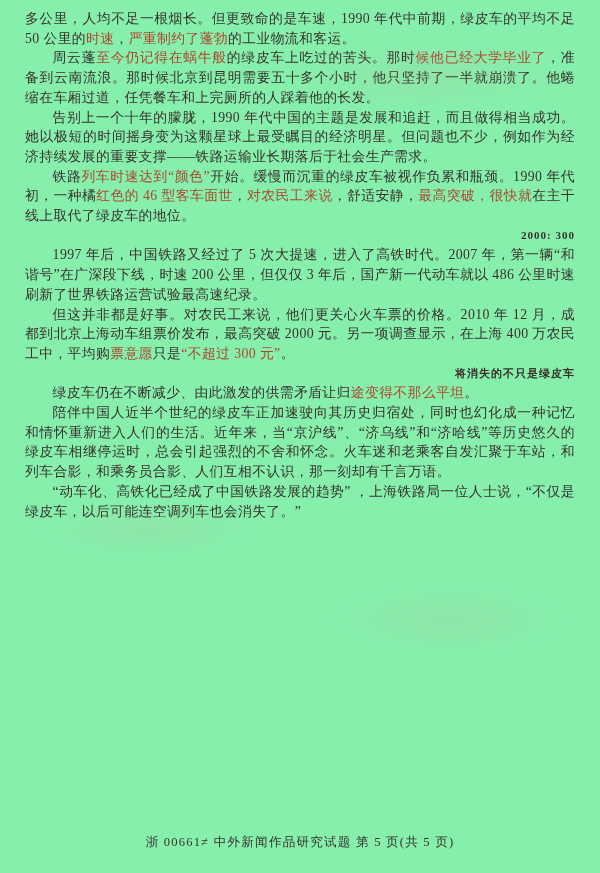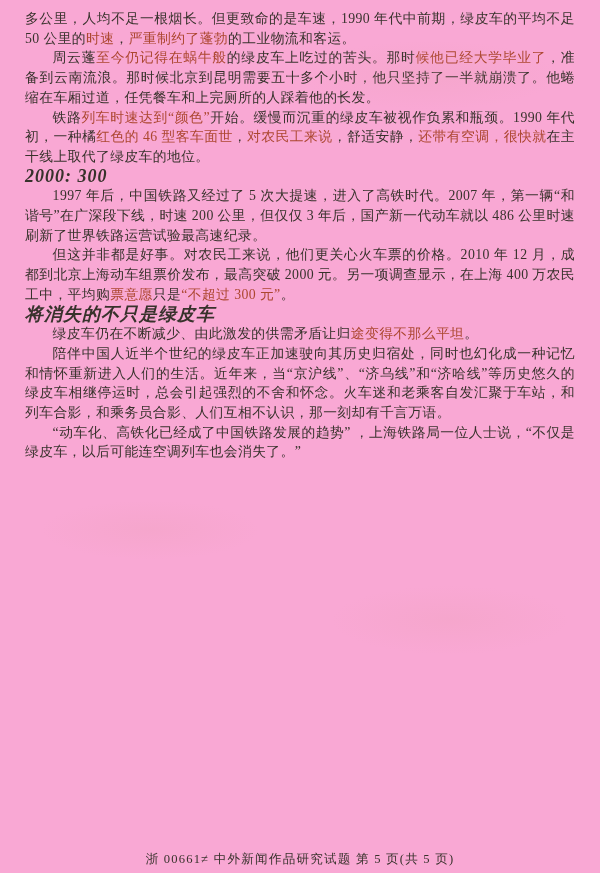--- a/index.html
+++ b/index.html
@@ -30,51 +30,51 @@
   .smudge.s3 { left: 330px; top: 585px; width: 240px; height: 70px; }
   .doc-body p.para {
     margin: 0;
     font-size: 13.8px;
     line-height: 19.7px;
     letter-spacing: 0.4px;
     text-align: justify;
   }
   .doc-body p.para.indent { text-indent: 2em; }
   .doc-body .heading {
-    font-size: 18px;
+    font-size: 11px;
     line-height: 19.7px;
     font-weight: bold;
-    text-align: left;
+    text-align: right;
     letter-spacing: 1px;
-    font-style: italic;
   }
   .doc-body span.red { color: var(--red, #ac4730); }
   .footer {
     position: absolute;
     left: 0;
-    bottom: 5px;
+    bottom: 22px;
     width: 100%;
     text-align: center;
     font-size: 12.6px;
     letter-spacing: 1.2px;
     color: var(--ink, #38322c);
   }
 </style>
 </head>
 <body>
 
-<div class="page" style="--ink: #38322c; --red: #ac4730; background: #f9a8d4;">
+<div class="page" style="--ink: #38322c; --red: #ac4730; background: #86efac;">
   <div class="smudge s1"></div>
   <div class="smudge s2"></div>
   <div class="smudge s3"></div>
 
   <div class="doc-body">
       <p class="para"><span class="">多公里，人均不足一根烟长。但更致命的是车速，1990 年代中前期，绿皮车的平均不足 50 公里的</span><span class="red">时速</span><span class="">，</span><span class="red">严重制约了蓬勃</span><span class="">的工业物流和客运。</span></p>
       <p class="para indent"><span class="">周云蓬</span><span class="red">至今仍记得在蜗牛般</span><span class="">的绿皮车上吃过的苦头。那时</span><span class="red">候他已经大学毕业了</span><span class="">，准备到云南流浪。那时候北京到昆明需要五十多个小时，他只坚持了一半就崩溃了。他蜷缩在车厢过道，任凭餐车和上完厕所的人踩着他的长发。</span></p>
-      <p class="para indent"><span class="">铁路</span><span class="red">列车时速达到“颜色”</span><span class="">开始。缓慢而沉重的绿皮车被视作负累和瓶颈。1990 年代初，一种橘</span><span class="red">红色的 46 型客车面世</span><span class="">，</span><span class="red">对农民工来说</span><span class="">，舒适安静，</span><span class="red">还带有空调，很快就</span><span class="">在主干线上取代了绿皮车的地位。</span></p>
+      <p class="para indent"><span class="">告别上一个十年的朦胧，1990 年代中国的主题是发展和追赶，而且做得相当成功。她以极短的时间摇身变为这颗星球上最受瞩目的经济明星。但问题也不少，例如作为经济持续发展的重要支撑——铁路运输业长期落后于社会生产需求。</span></p>
+      <p class="para indent"><span class="">铁路</span><span class="red">列车时速达到“颜色”</span><span class="">开始。缓慢而沉重的绿皮车被视作负累和瓶颈。1990 年代初，一种橘</span><span class="red">红色的 46 型客车面世</span><span class="">，</span><span class="red">对农民工来说</span><span class="">，舒适安静，</span><span class="red">最高突破，很快就</span><span class="">在主干线上取代了绿皮车的地位。</span></p>
       <div class="heading">2000:  300</div>
       <p class="para indent"><span class="">1997 年后，中国铁路又经过了 5 次大提速，进入了高铁时代。2007 年，第一辆“和谐号”在广深段下线，时速 200 公里，但仅仅 3 年后，国产新一代动车就以 486 公里时速刷新了世界铁路运营试验最高速纪录。</span></p>
       <p class="para indent"><span class="">但这并非都是好事。对农民工来说，他们更关心火车票的价格。2010 年 12 月，成都到北京上海动车组票价发布，最高突破 2000 元。另一项调查显示，在上海 400 万农民工中，平均购</span><span class="red">票意愿</span><span class="">只是</span><span class="red">“不超过 300 元”</span><span class="">。</span></p>
       <div class="heading">将消失的不只是绿皮车</div>
       <p class="para indent"><span class="">绿皮车仍在不断减少、由此激发的供需矛盾让归</span><span class="red">途变得不那么平坦</span><span class="">。</span></p>
       <p class="para indent"><span class="">陪伴中国人近半个世纪的绿皮车正加速驶向其历史归宿处，同时也幻化成一种记忆和情怀重新进入人们的生活。近年来，当“京沪线”、“济乌线”和“济哈线”等历史悠久的绿皮车相继停运时，总会引起强烈的不舍和怀念。火车迷和老乘客自发汇聚于车站，和列车合影，和乘务员合影、人们互相不认识，那一刻却有千言万语。</span></p>
       <p class="para indent"><span class="">“动车化、高铁化已经成了中国铁路发展的趋势” ，上海铁路局一位人士说，“不仅是绿皮车，以后可能连空调列车也会消失了。”</span></p>
     </div>
 
   <div class="footer">浙 00661≠  中外新闻作品研究试题  第 5 页(共 5 页)</div>

